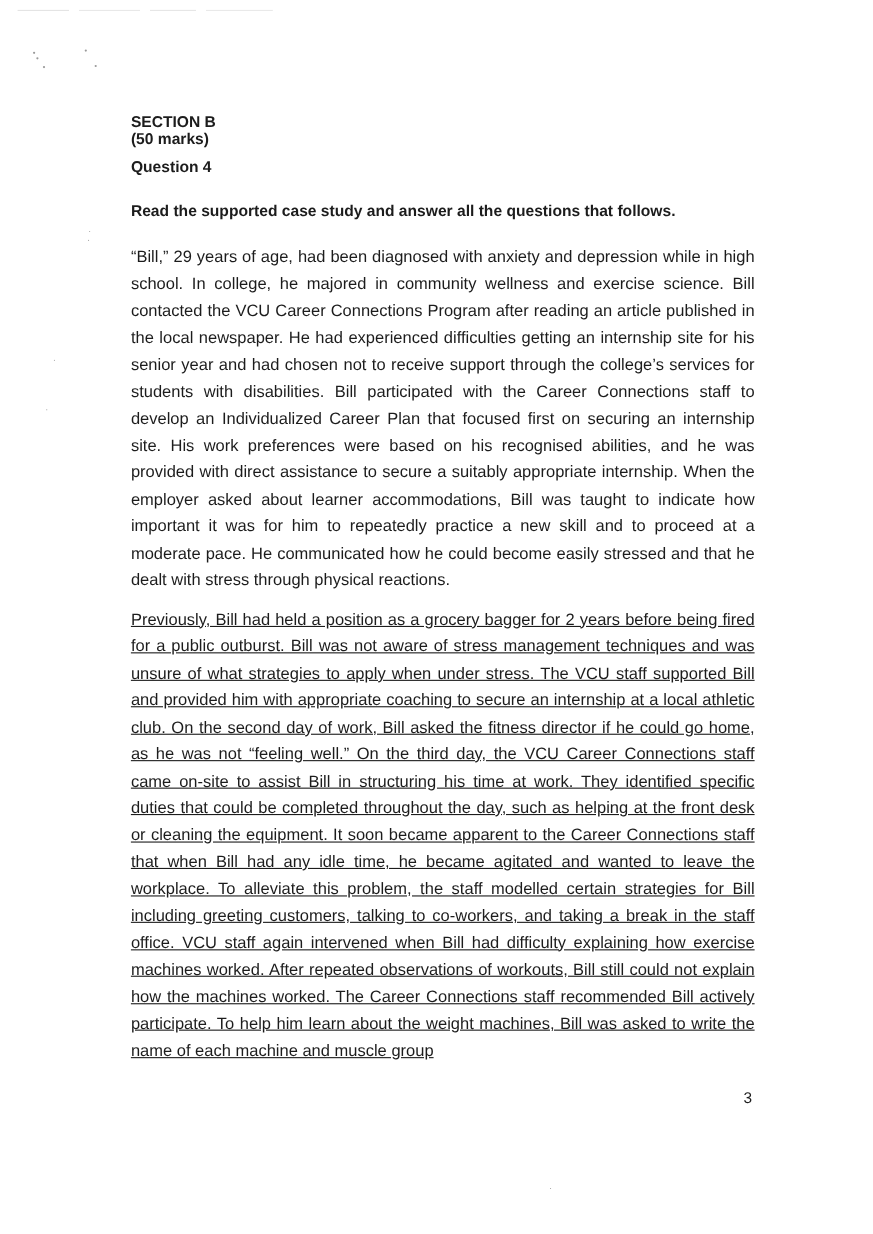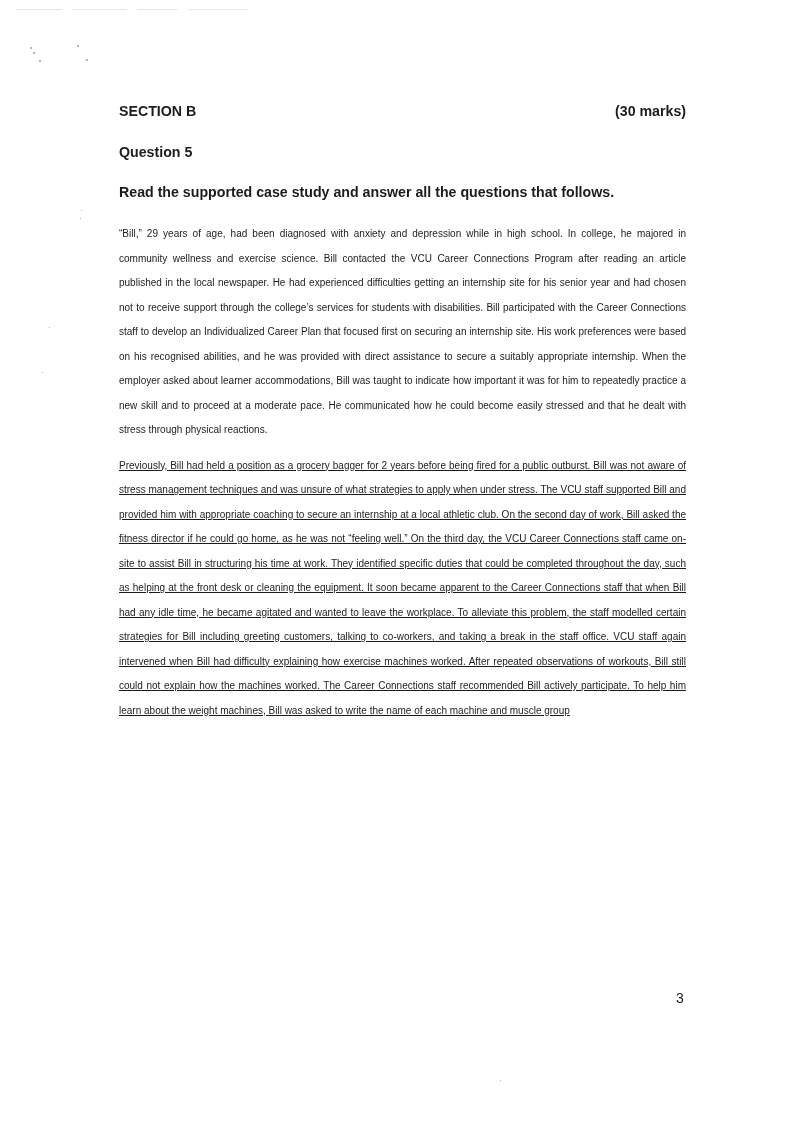--- a/index.html
+++ b/index.html
@@ -12,26 +12,26 @@
   .scan-top {
     position: absolute; left: 16px; top: 9px; width: 232px; height: 1px;
     background: linear-gradient(90deg, #e4e4e4 0 20%, transparent 20% 24%, #e8e8e8 24% 48%, transparent 48% 52%, #e6e6e6 52% 70%, transparent 70% 74%, #e9e9e9 74% 100%);
   }
   .speck { position: absolute; width: 2px; height: 2px; background: #9a9a9a; border-radius: 1px; }
   .content {
     position: absolute; left: 119px; top: 103px; width: 567px;
   }
   .header-row {
     display: flex; justify-content: space-between; align-items: baseline;
-    font-weight: bold; font-size: 14.2px; height: 20px;
+    font-weight: bold; font-size: 14.2px; height: 20px; flex-direction: column;
   }
   .question-label { font-weight: bold; font-size: 14.2px; margin-top: 21px; height: 20px; }
   .instruction { font-weight: bold; font-size: 14.2px; margin-top: 20px; height: 20px; }
   .para {
-    font-size: 10px; line-height: 24.5px; text-align: justify; margin: 0;
+    font-size: 15px; line-height: 24.5px; text-align: justify; margin: 0;
   }
   .para.p1 { margin-top: 18px; }
   .para.p2 { margin-top: 11px; text-decoration: underline; }
   .page-number {
     position: absolute; left: 676px; top: 990px; font-size: 14px;
   }
 </style>
 </head>
 <body>
 
@@ -44,22 +44,22 @@
   <div class="speck" style="left:86px;top:59px;"></div>
   <div class="speck" style="left:81px;top:210px;width:1px;height:1px;"></div>
   <div class="speck" style="left:80px;top:218px;width:1px;height:1px;"></div>
   <div class="speck" style="left:49px;top:327px;width:1px;height:1px;"></div>
   <div class="speck" style="left:42px;top:372px;width:1px;height:1px;"></div>
   <div class="speck" style="left:500px;top:1080px;width:1px;height:1px;"></div>
 
   <div class="content">
     <div class="header-row">
       <span>SECTION B</span>
-      <span>(30 marks)</span>
+      <span>(50 marks)</span>
     </div>
-    <div class="question-label">Question 5</div>
+    <div class="question-label">Question 4</div>
     <div class="instruction">Read the supported case study and answer all the questions that follows.</div>
     <p class="para p1">“Bill,” 29 years of age, had been diagnosed with anxiety and depression while in high school. In college, he majored in community wellness and exercise science. Bill contacted the VCU Career Connections Program after reading an article published in the local newspaper. He had experienced difficulties getting an internship site for his senior year and had chosen not to receive support through the college’s services for students with disabilities. Bill participated with the Career Connections staff to develop an Individualized Career Plan that focused first on securing an internship site. His work preferences were based on his recognised abilities, and he was provided with direct assistance to secure a suitably appropriate internship. When the employer asked about learner accommodations, Bill was taught to indicate how important it was for him to repeatedly practice a new skill and to proceed at a moderate pace. He communicated how he could become easily stressed and that he dealt with stress through physical reactions.</p>
     <p class="para p2">Previously, Bill had held a position as a grocery bagger for 2 years before being fired for a public outburst. Bill was not aware of stress management techniques and was unsure of what strategies to apply when under stress. The VCU staff supported Bill and provided him with appropriate coaching to secure an internship at a local athletic club. On the second day of work, Bill asked the fitness director if he could go home, as he was not “feeling well.” On the third day, the VCU Career Connections staff came on-site to assist Bill in structuring his time at work. They identified specific duties that could be completed throughout the day, such as helping at the front desk or cleaning the equipment. It soon became apparent to the Career Connections staff that when Bill had any idle time, he became agitated and wanted to leave the workplace. To alleviate this problem, the staff modelled certain strategies for Bill including greeting customers, talking to co-workers, and taking a break in the staff office. VCU staff again intervened when Bill had difficulty explaining how exercise machines worked. After repeated observations of workouts, Bill still could not explain how the machines worked. The Career Connections staff recommended Bill actively participate. To help him learn about the weight machines, Bill was asked to write the name of each machine and muscle group</p>
   </div>
 
   <div class="page-number">3</div>
 </div>
 
 </body></html>

